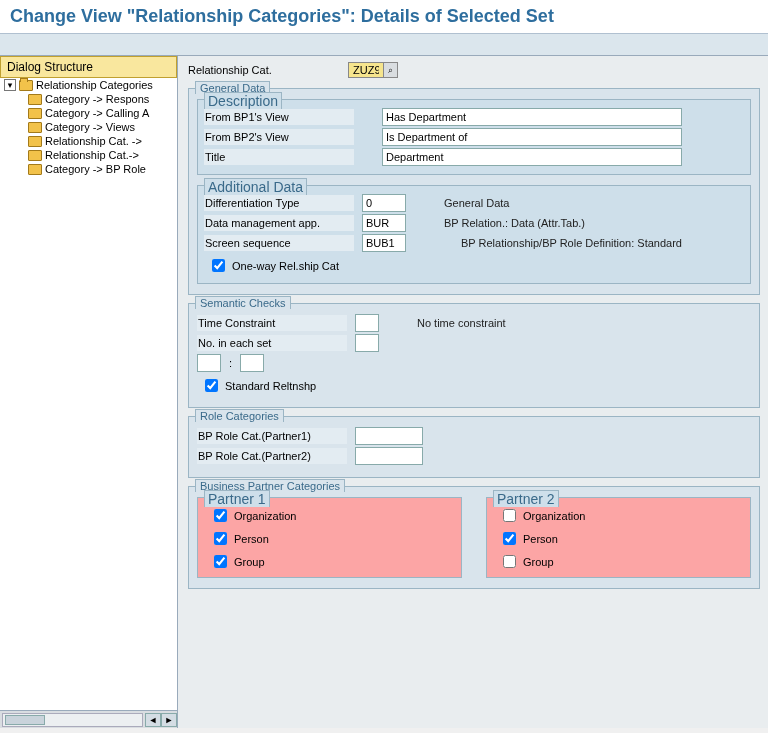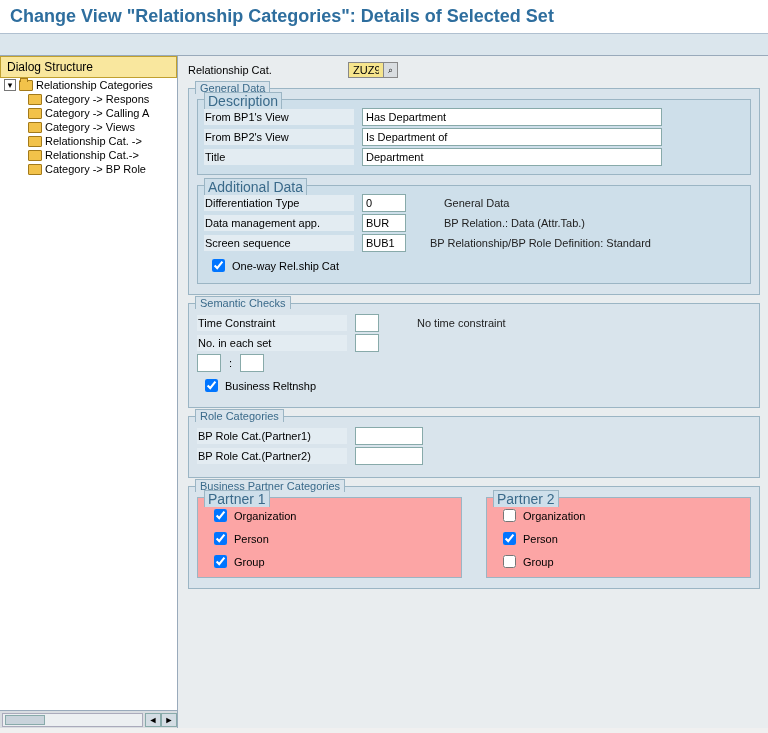--- a/index.html
+++ b/index.html
@@ -164,21 +164,21 @@
     gap: 8px;
   }
   .form-row .rlabel { width: 150px; background: #e3ecf2; padding: 2px 1px; }
   .tinput {
     border: 1px solid #8aa;
     background: #fff;
     font-size: 11px;
     padding: 1px 3px;
     height: 18px;
   }
-  .w-wide { width: 300px; }
+  .w-wide { width: 300px; margin-left: 20px; }
   .w-sm  { width: 44px; }
   .w-xs  { width: 24px; }
   .w-med { width: 68px; }
   .desc-text { font-size: 11px; color: #222; }
   .cb-row { display: flex; align-items: center; gap: 4px; padding: 2px 4px;}
   .cb-row input[type=checkbox] { width:13px; height:13px; }
   .two-col {
     display: flex;
     gap: 24px;
   }
@@ -276,21 +276,21 @@
           <span class="desc-text" style="margin-left:30px;">General Data</span>
         </div>
         <div class="form-row">
           <span class="rlabel">Data management app.</span>
           <input class="tinput w-sm" value="BUR" style="">
           <span class="desc-text" style="margin-left:30px;">BP Relation.: Data (Attr.Tab.)</span>
         </div>
         <div class="form-row">
           <span class="rlabel">Screen sequence</span>
           <input class="tinput w-sm" value="BUB1" style="">
-          <span class="desc-text" style="margin-left:16px;">BP Relationship/BP Role Definition: Standard</span>
+          <span class="desc-text" style="margin-left:47px;">BP Relationship/BP Role Definition: Standard</span>
         </div>
         <div class="cb-row">
           <input type="checkbox" checked="" style="">
           <span>One-way Rel.ship Cat</span>
         </div>
       </div>
     </div>
 
     <div class="group-box">
       <div class="group-title">Semantic Checks</div>
@@ -303,21 +303,21 @@
         <span class="rlabel">No. in each set</span>
         <input class="tinput w-xs" value="" style="">
       </div>
       <div class="form-row">
         <input class="tinput w-xs" value="" style="">
         <span>:</span>
         <input class="tinput w-xs" value="" style="">
       </div>
       <div class="cb-row">
         <input type="checkbox" checked="" style="">
-        <span>Business Reltnshp</span>
+        <span>Standard Reltnshp</span>
       </div>
     </div>
 
     <div class="group-box">
       <div class="group-title">Role Categories</div>
       <div class="form-row">
         <span class="rlabel">BP Role Cat.(Partner1)</span>
         <input class="tinput w-med" value="" style="">
       </div>
       <div class="form-row">

